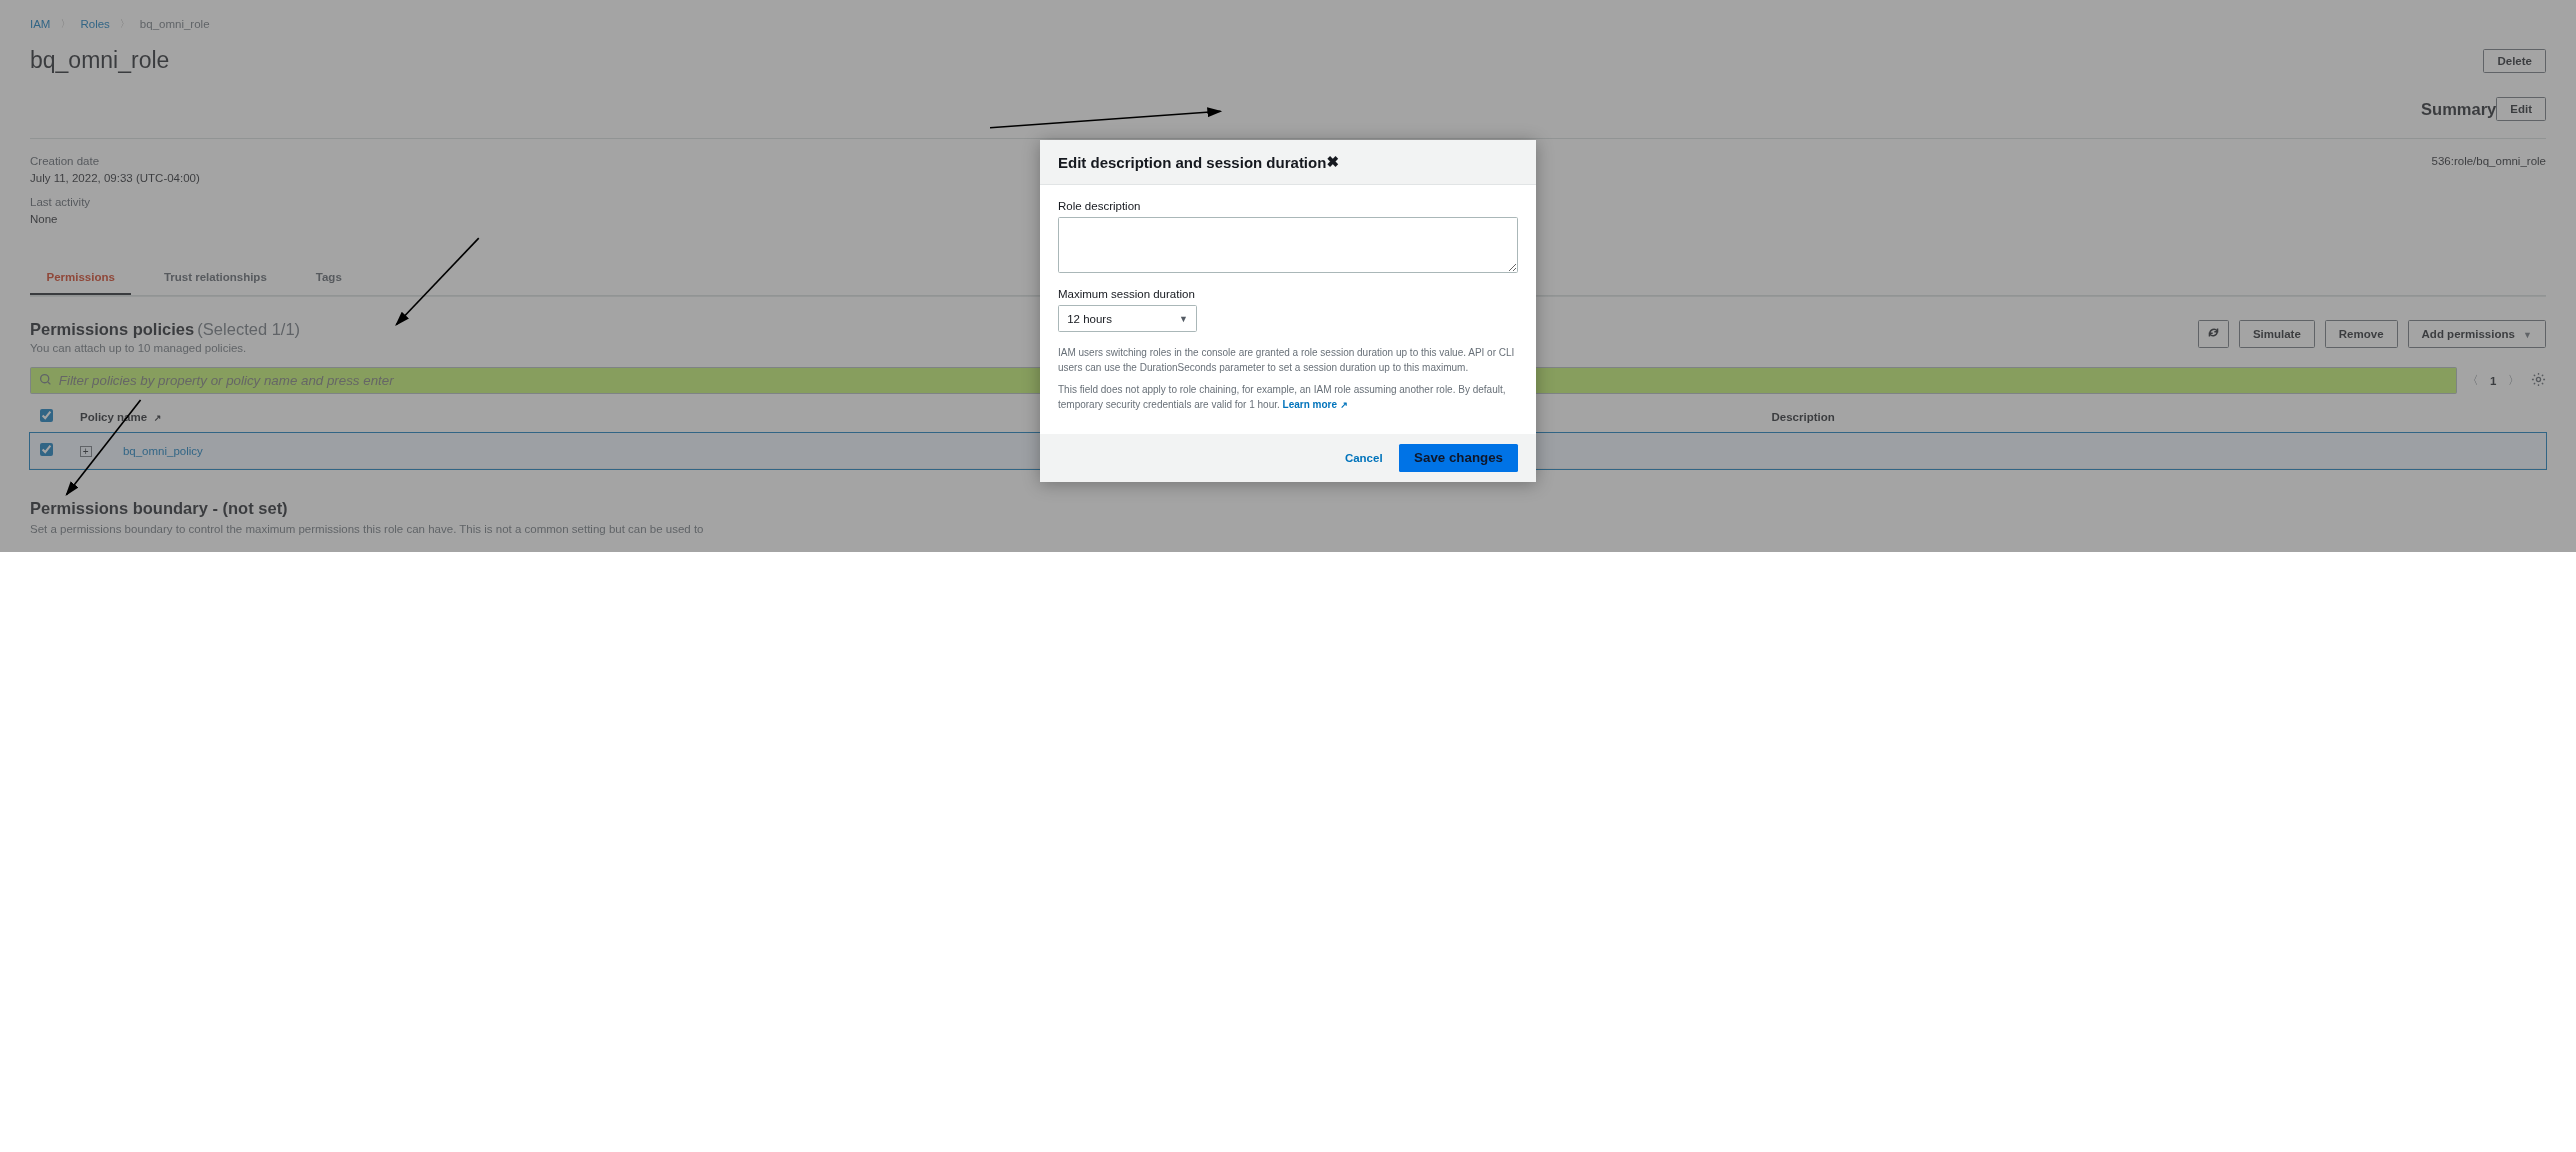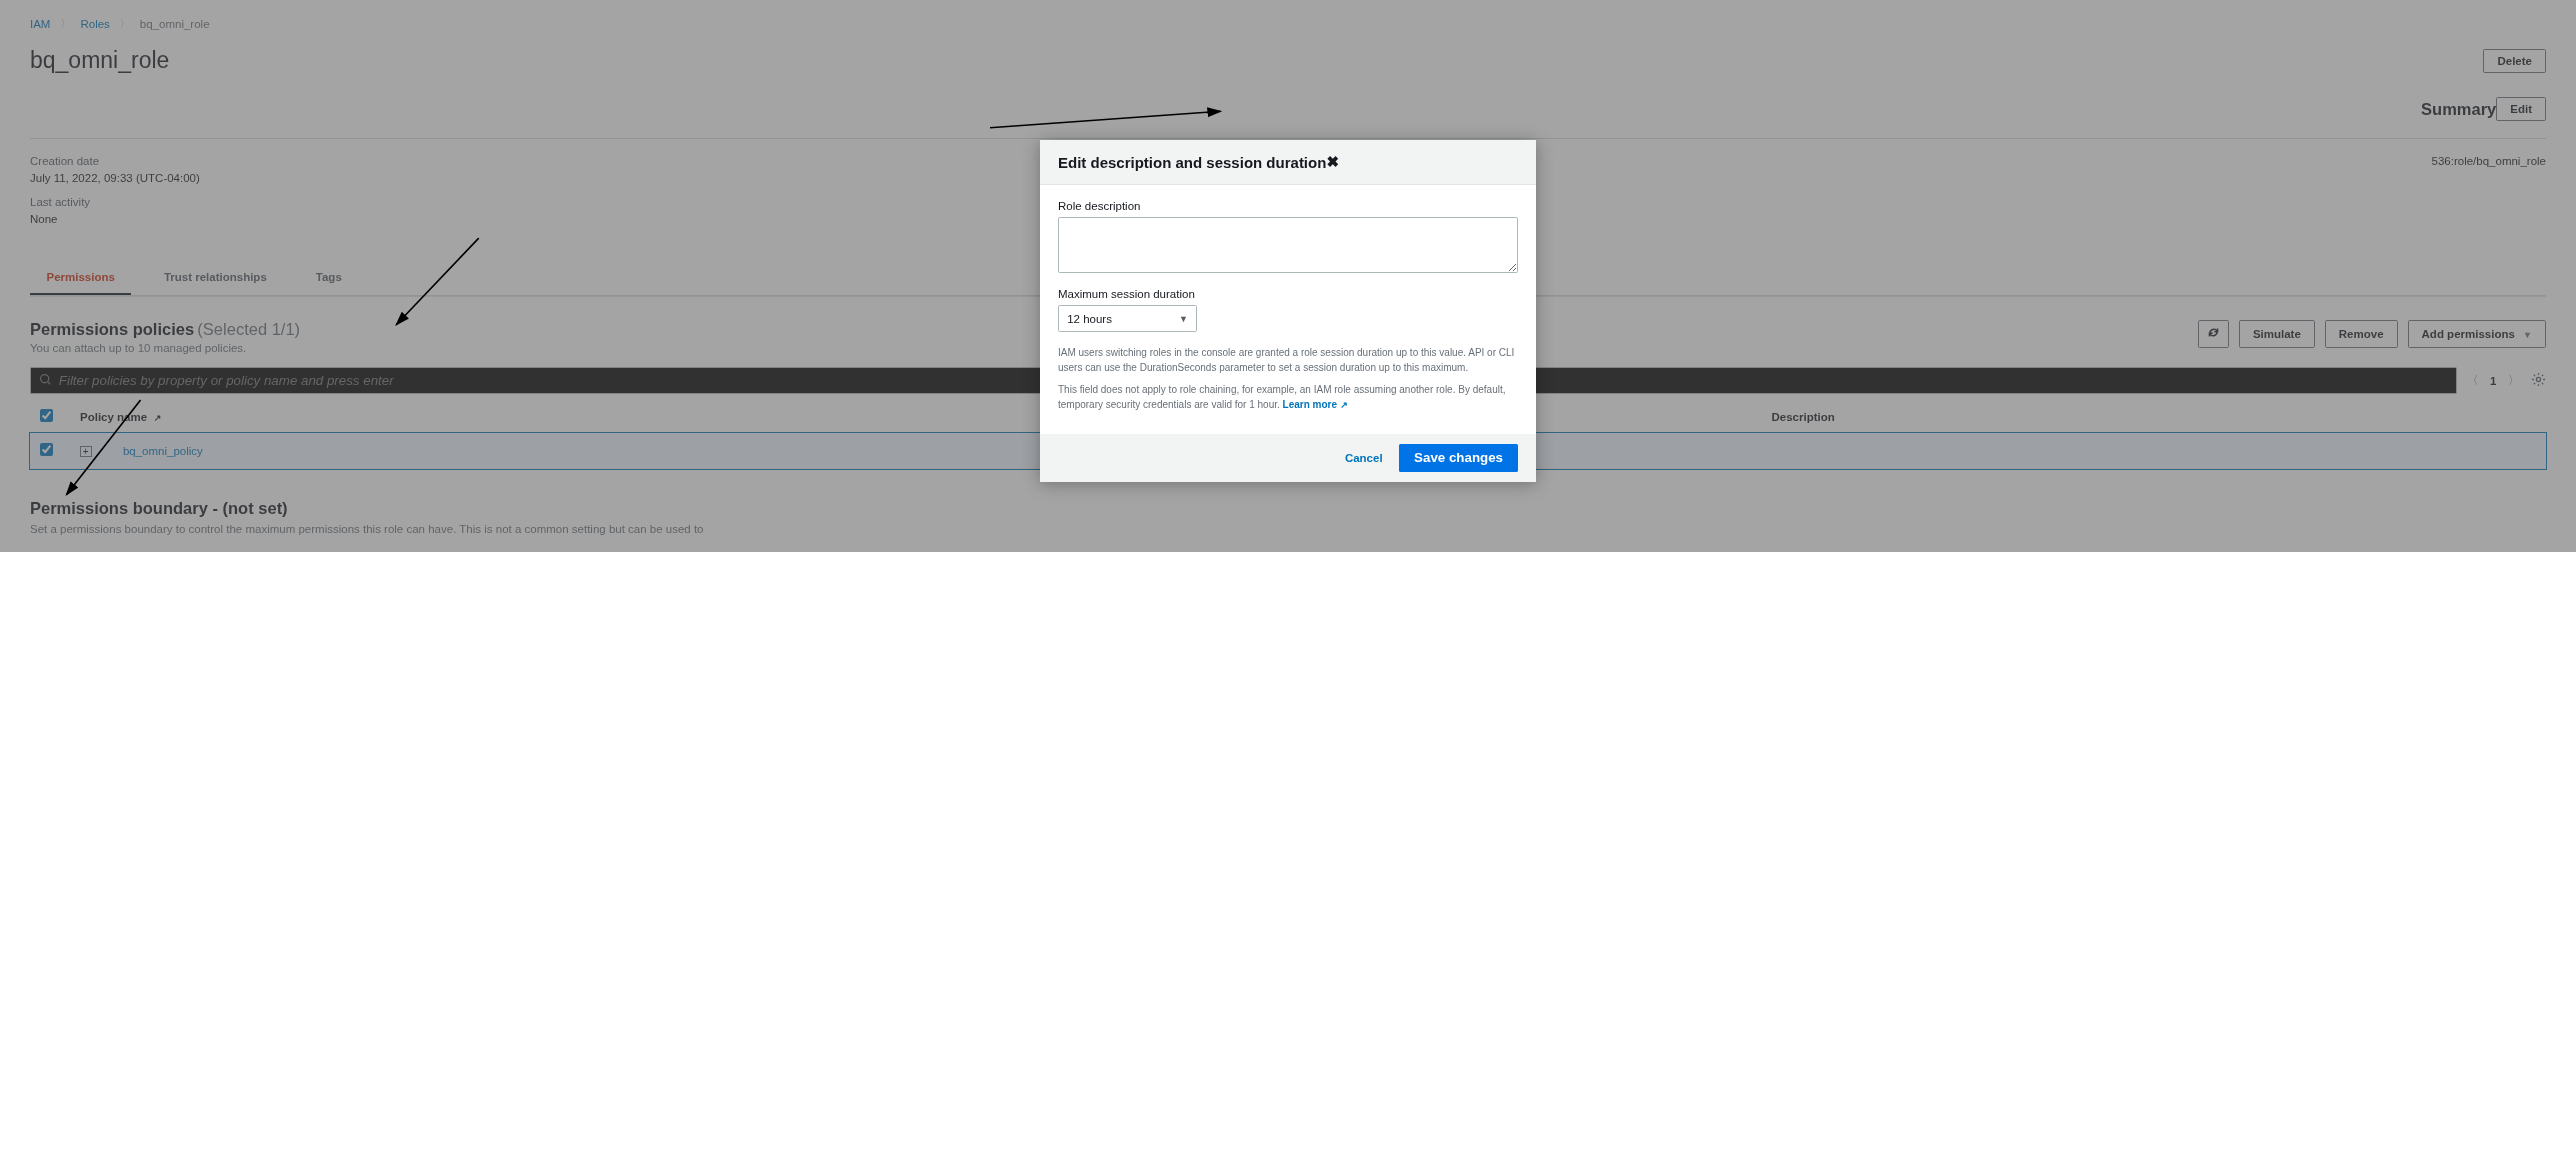--- a/index.html
+++ b/index.html
@@ -35,21 +35,21 @@
 .tab { padding: 10px 16.5px; cursor: pointer; font-weight: 700; color: #545b64; border-bottom: 2.5px solid transparent; }
 .tab.active { color: #d13212; border-bottom-color: #16191f; }
 .policies-section { margin-top: 23px; }
 .policies-header { display: flex; justify-content: space-between; align-items: flex-start; margin-bottom: 13px;}
 .policies-header h3 { font-size: 16.5px; font-weight: 700; display:inline;}
 .policies-header .sel { font-size: 16.5px; font-weight: 400; color:#687078; }
 .policies-header .sub { color:#687078; margin-top:3.3px; }
 .policies-actions { display: flex; gap: 10px; }
 .icon-btn { border: 0.8px solid #687078; background:#fff; border-radius:1.6px; padding:5px 8.2px; display:flex; align-items:center; cursor:pointer; }
 .filter-row { display:flex; align-items:center; gap:10px; margin-bottom:6.6px;}
-.filter-box { flex:1; display:flex; align-items:center; border:0.8px solid #aab7b8; border-radius:1.6px; background:#000000; padding:5px 8.2px; }
+.filter-box { flex:1; display:flex; align-items:center; border:0.8px solid #aab7b8; border-radius:1.6px; background:#bef264; padding:5px 8.2px; }
 .filter-box input { border:none; outline:none; flex:1; font-style:italic; color:#687078; background:transparent;}
 .pager { display:flex; align-items:center; gap:11.5px; color:#687078;}
 .pager .num { color:#16191f; font-weight:700;}
 table { width:100%; border-collapse:collapse; }
 th { text-align:left; padding:8.2px 10px; font-weight:700; border-bottom:0.8px solid #d5dbdb; }
 td { padding:10px; border-bottom:0.8px solid #e9ebed; }
 tr.selected{ background:#f0f7ff; outline:0.8px solid #0073bb;}
 .checkbox { width:13px; height:13px; accent-color:#0073bb; }
 .policy-link { color:#0073bb; text-decoration:none;padding-left:20px;}
 .caret { font-size:9px; color:#687078; margin-left:5px;}
@@ -68,21 +68,21 @@
 .modal-close { cursor:pointer; font-size:15px; font-weight:900; }
 .modal-body { padding:15px 18px;}
 .form-group { margin-bottom:13px; }
 .form-group label { display:block; margin-bottom:5px; }
 textarea { width:100%; height:56px; border:0.8px solid #aab7b8; border-radius:1.6px; padding:5px; resize:both; }
 .select { width:139px; border:0.8px solid #aab7b8; border-radius:1.6px; padding:6.6px 8.2px; display:flex; justify-content:space-between; align-items:center; cursor:pointer;}
 .help-text { font-size:10px; color:#687078; margin-bottom:6.6px; line-height:1.5;}
 .help-text a { color:#0073bb; text-decoration:none; font-weight:700;}
 .modal-footer { background:#f2f3f3; padding:10px 18px; display:flex; justify-content:flex-end; gap:16.5px; align-items:center;}
 .btn-link { background:none; border:none; color:#0073bb; font-weight:700; font-size:11.5px; cursor:pointer;}
-.btn-primary { background:#0073e6; border:none; color:#ffffff; font-weight:700; padding:6.6px 15px; cursor:pointer; border-radius:1.6px;text-align:right;}
+.btn-primary { background:#0073e6; border:none; color:#0f172a; font-weight:700; padding:6.6px 15px; cursor:pointer; border-radius:1.6px;text-align:right;}
 svg.arrow { position:absolute; z-index:40; pointer-events:none;}
 .ext-icon{ font-size:9px; margin-left:3.3px; }
 </style>
 </head>
 <body>
 
 <div class="container">
   <div class="breadcrumb">
     <a href="#">IAM</a>
     <span class="sep">〉</span>

